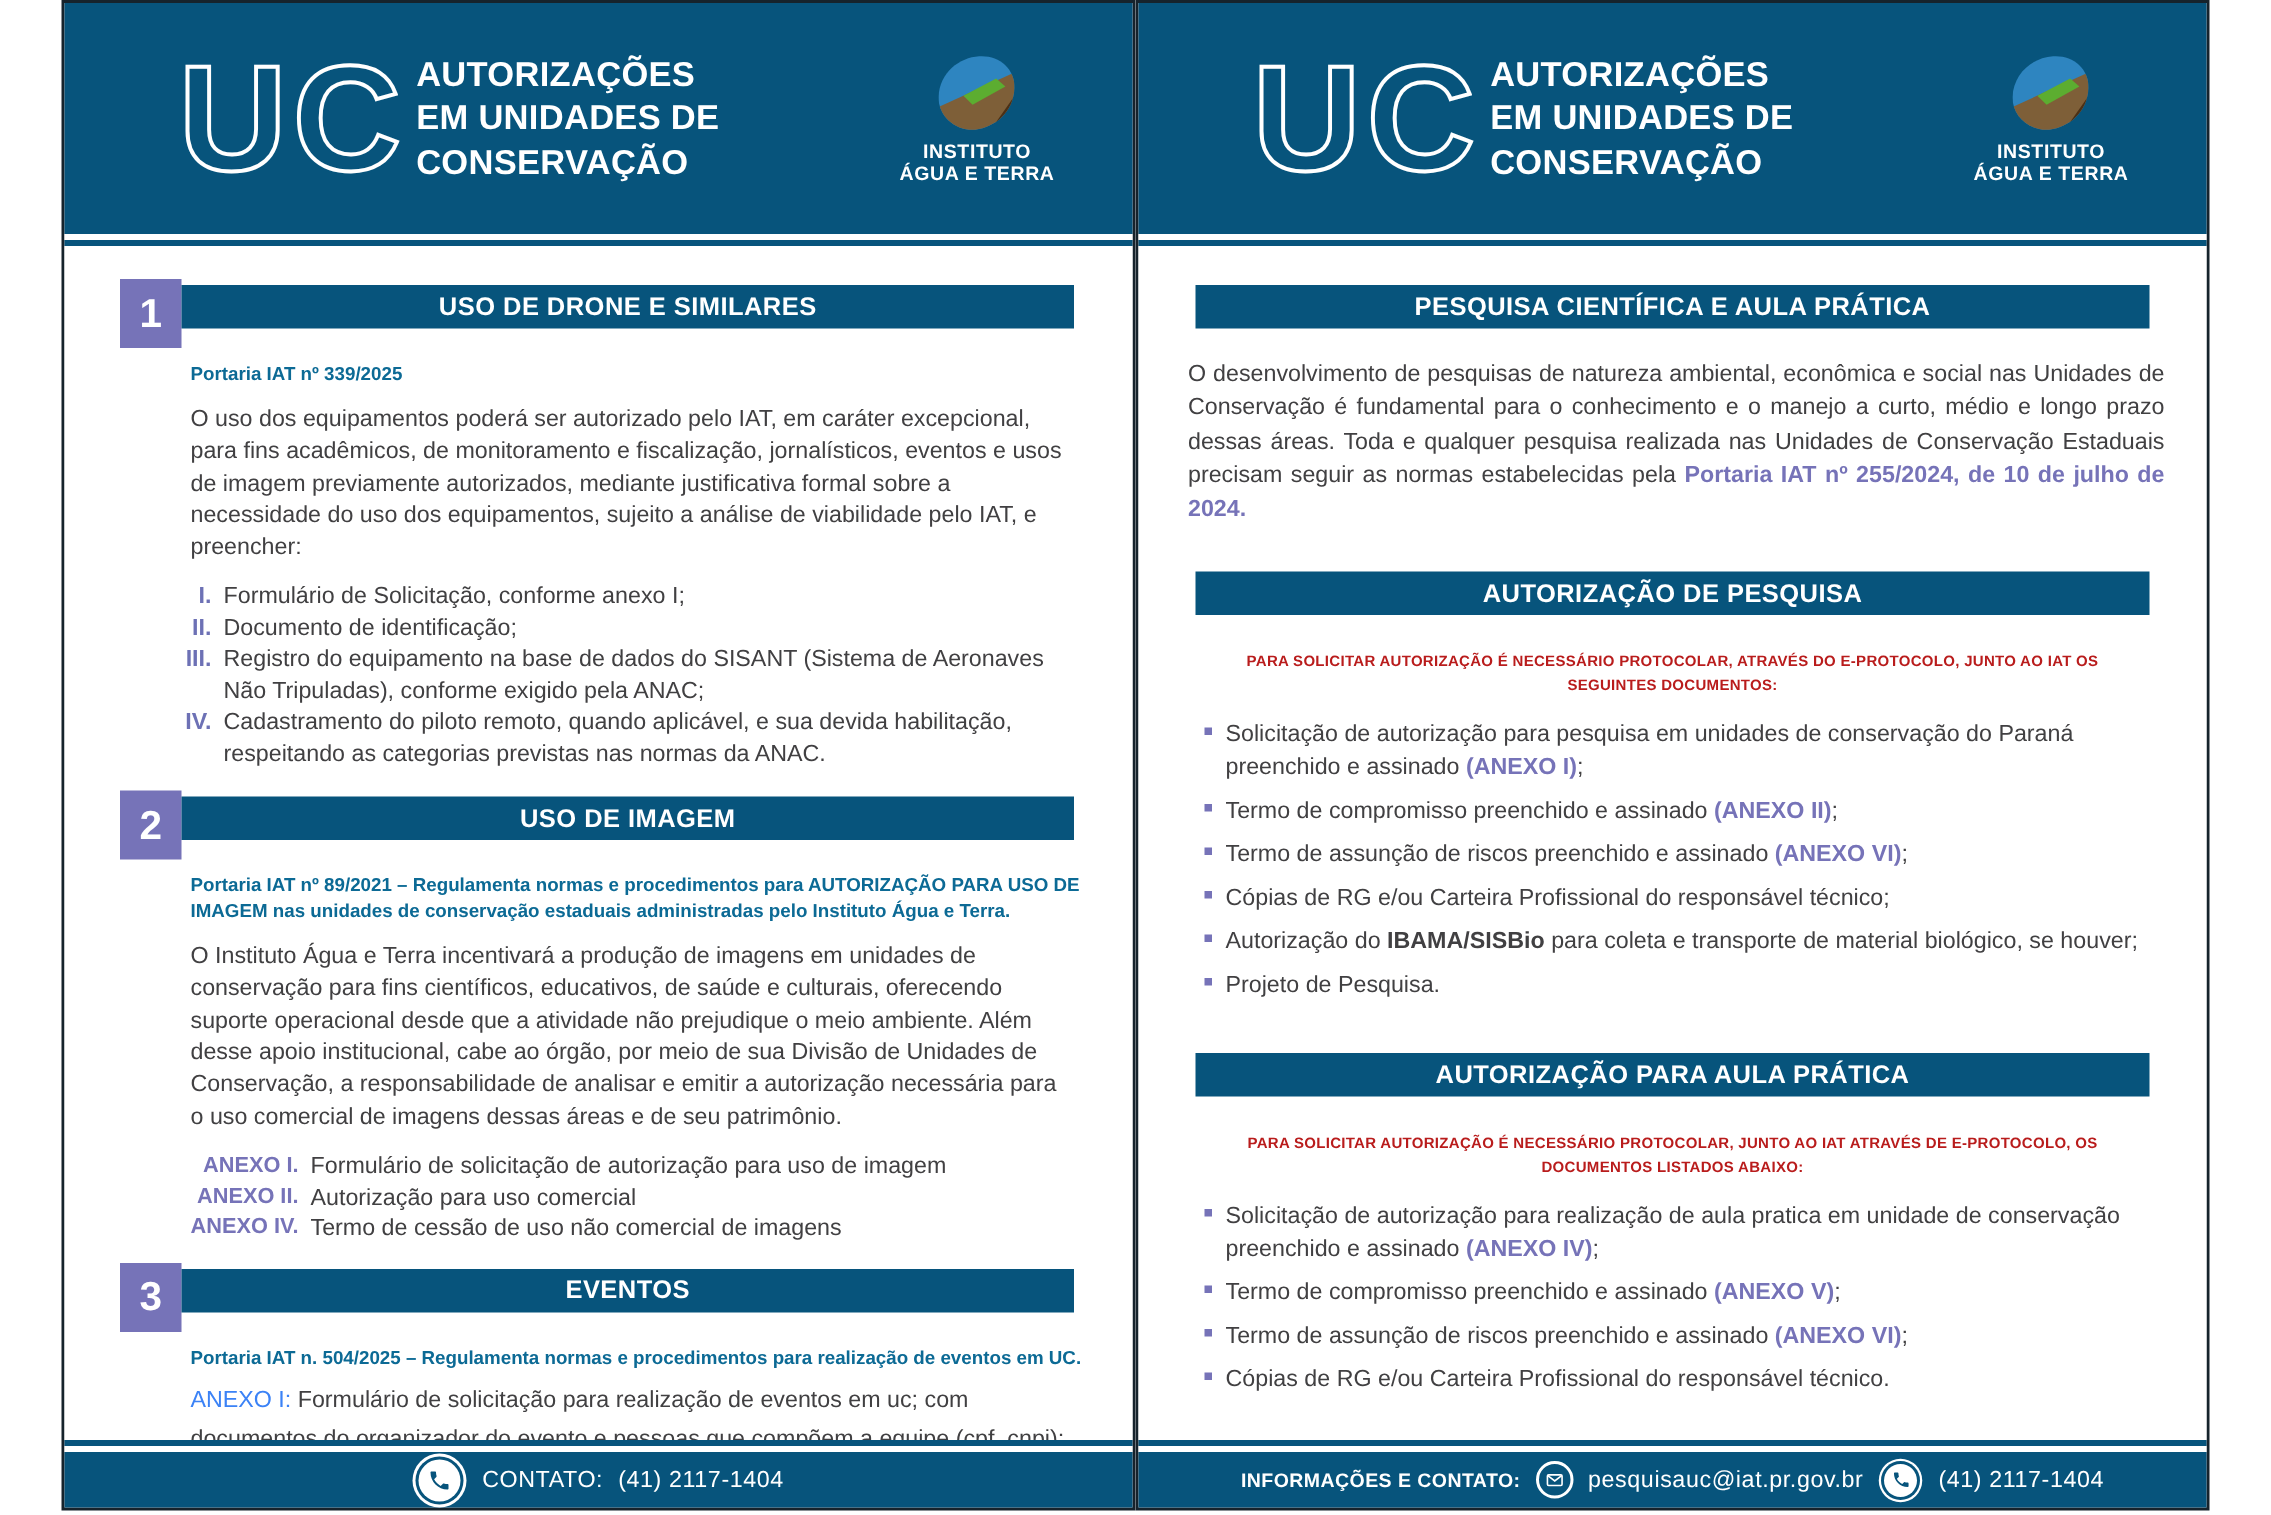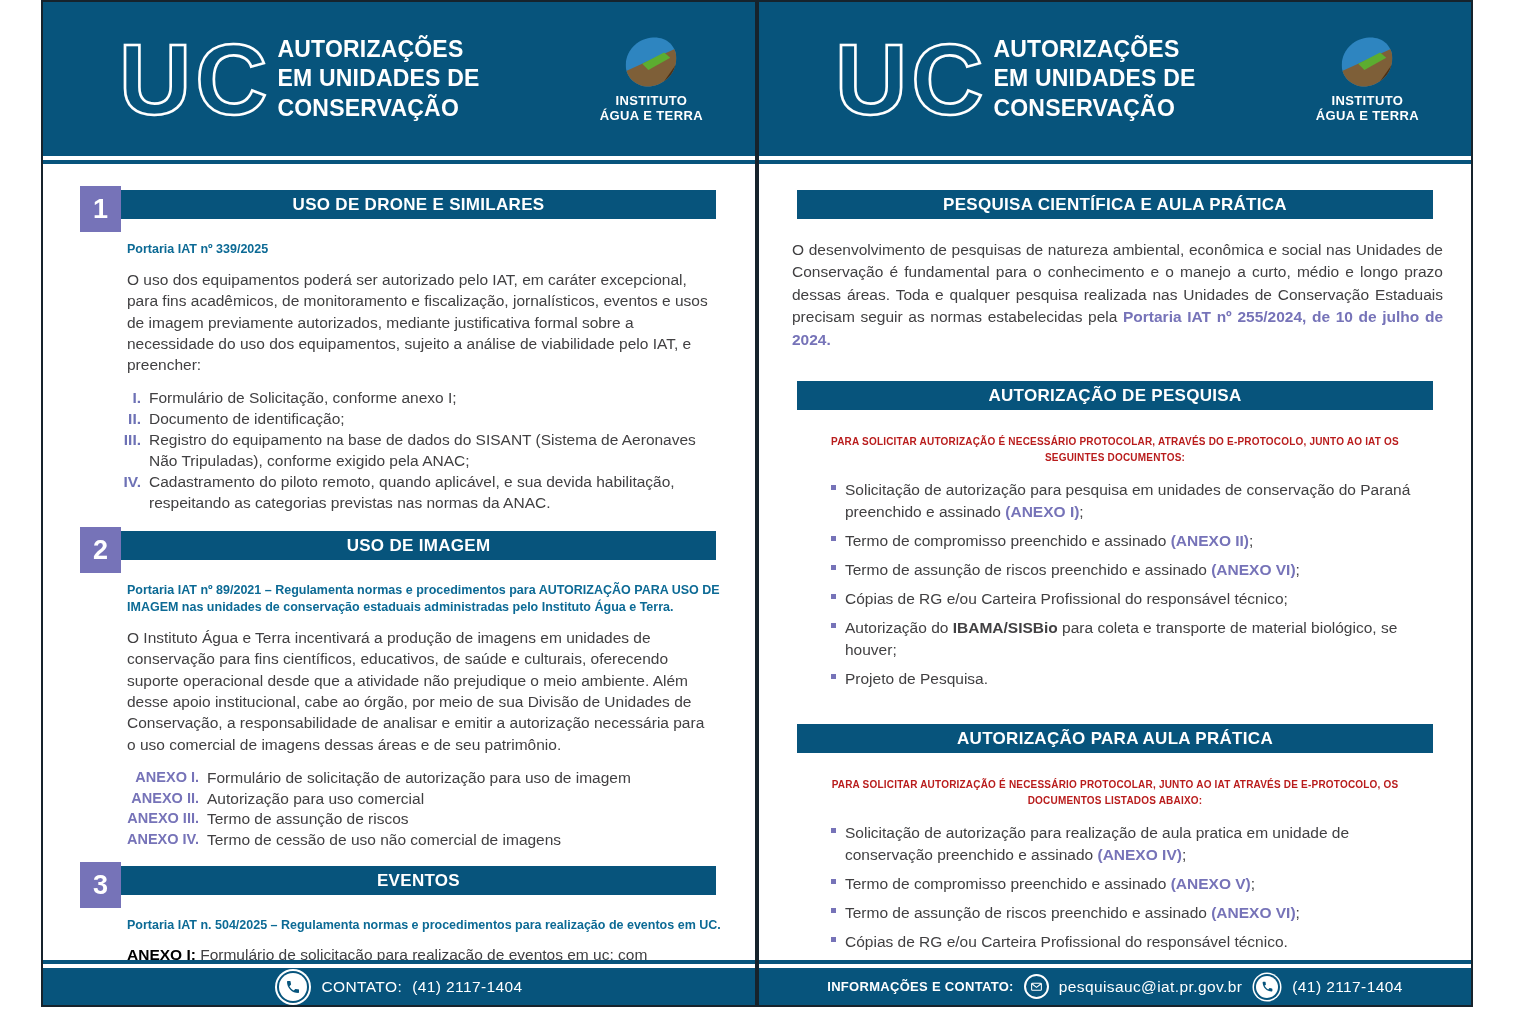--- a/index.html
+++ b/index.html
@@ -31,30 +31,30 @@
 
   
   .portaria { margin:9px 30px 0 84px; color:#0C6A95; font-size:12.5px; font-weight:700; line-height:1.35; }
   .body-par { margin:11px 39px 0 84px; color:#414042; font-size:15.5px; line-height:1.38; }
   .rlist { margin-top:11px; }
   .rrow { display:flex; padding-left:62px; padding-right:40px; color:#414042; font-size:15.5px; line-height:1.36; }
   .rnum { width:36px; text-align:right; margin-right:8px; color:#6D71B5; font-weight:700; flex:none; }
   .alist { margin-top:13px; }
   .arow { display:flex; padding-left:48px; padding-right:30px; color:#414042; font-size:15.5px; line-height:1.32; }
   .anum { width:108px; text-align:right; margin-right:8px; color:#7673B8; font-weight:700; font-size:14.5px; flex:none; }
-  .anexo-teal { color:#000000; font-weight:700; }
+  .anexo-teal { color:#3b82f6; font-weight:400; }
   .lh-loose { line-height:1.65; }
   .sq { width:5px; height:5px; background:#7673B8; flex:none; margin-right:5px; margin-top:7px; }
 
   
   .just { text-align:justify; margin:20px 28px 0 33px; line-height:1.45; }
   .hl { color:#7673B8; font-weight:700; }
   .pheading { margin:24px 48px 0 48px; text-align:center; color:#b91c1c; font-size:10px; font-weight:700; line-height:1.55; letter-spacing:0.2px; }
   .blist-r { margin-top:14px; }
-  .brow-r { display:flex; padding-left:72px; padding-right:42px; color:#414042; font-size:15.5px; line-height:1.42; margin-top:7px; }
+  .brow-r { display:flex; padding-left:44px; padding-right:42px; color:#414042; font-size:15.5px; line-height:1.42; margin-top:7px; }
   .brow-r .sq { margin-right:9px; margin-top:6px; }
   .anx { color:#7673B8; font-weight:700; }
   .bld { font-weight:700; }
 
   
   .fband { height:37px; background:#07547C; color:#fff; display:flex; align-items:center; justify-content:center; gap:10px; font-size:15.5px; letter-spacing:0.4px; }
   .picon { width:28px; height:28px; border-radius:50%; background:#fff; display:flex; align-items:center; justify-content:center;
            box-shadow:0 0 0 2px #07547C, 0 0 0 4px #fff; margin:0 4px; flex:none; }
   .picon.sm { width:22px; height:22px; box-shadow:0 0 0 2px #07547C, 0 0 0 3.5px #fff; }
   .eicon { width:25px; height:25px; border-radius:50%; border:2px solid #fff; display:flex; align-items:center; justify-content:center; flex:none; }
@@ -131,24 +131,20 @@
         <div class="alist">
           <div class="arow">
               <span class="anum">ANEXO I.</span>
               <span>Formulário de solicitação de autorização para uso de imagem</span>
             </div>
           <div class="arow">
               <span class="anum">ANEXO II.</span>
               <span>Autorização para uso comercial</span>
             </div>
           <div class="arow">
-              <span class="anum">ANEXO III.</span>
-              <span>Termo de assunção de riscos</span>
-            </div>
-          <div class="arow">
               <span class="anum">ANEXO IV.</span>
               <span>Termo de cessão de uso não comercial de imagens</span>
             </div>
         </div>
       </section>
 
       <section>
         <div class="sec-head" style="margin-top:16px;">
           <div class="sec-num">3</div>
           <div class="sec-banner">EVENTOS</div>

